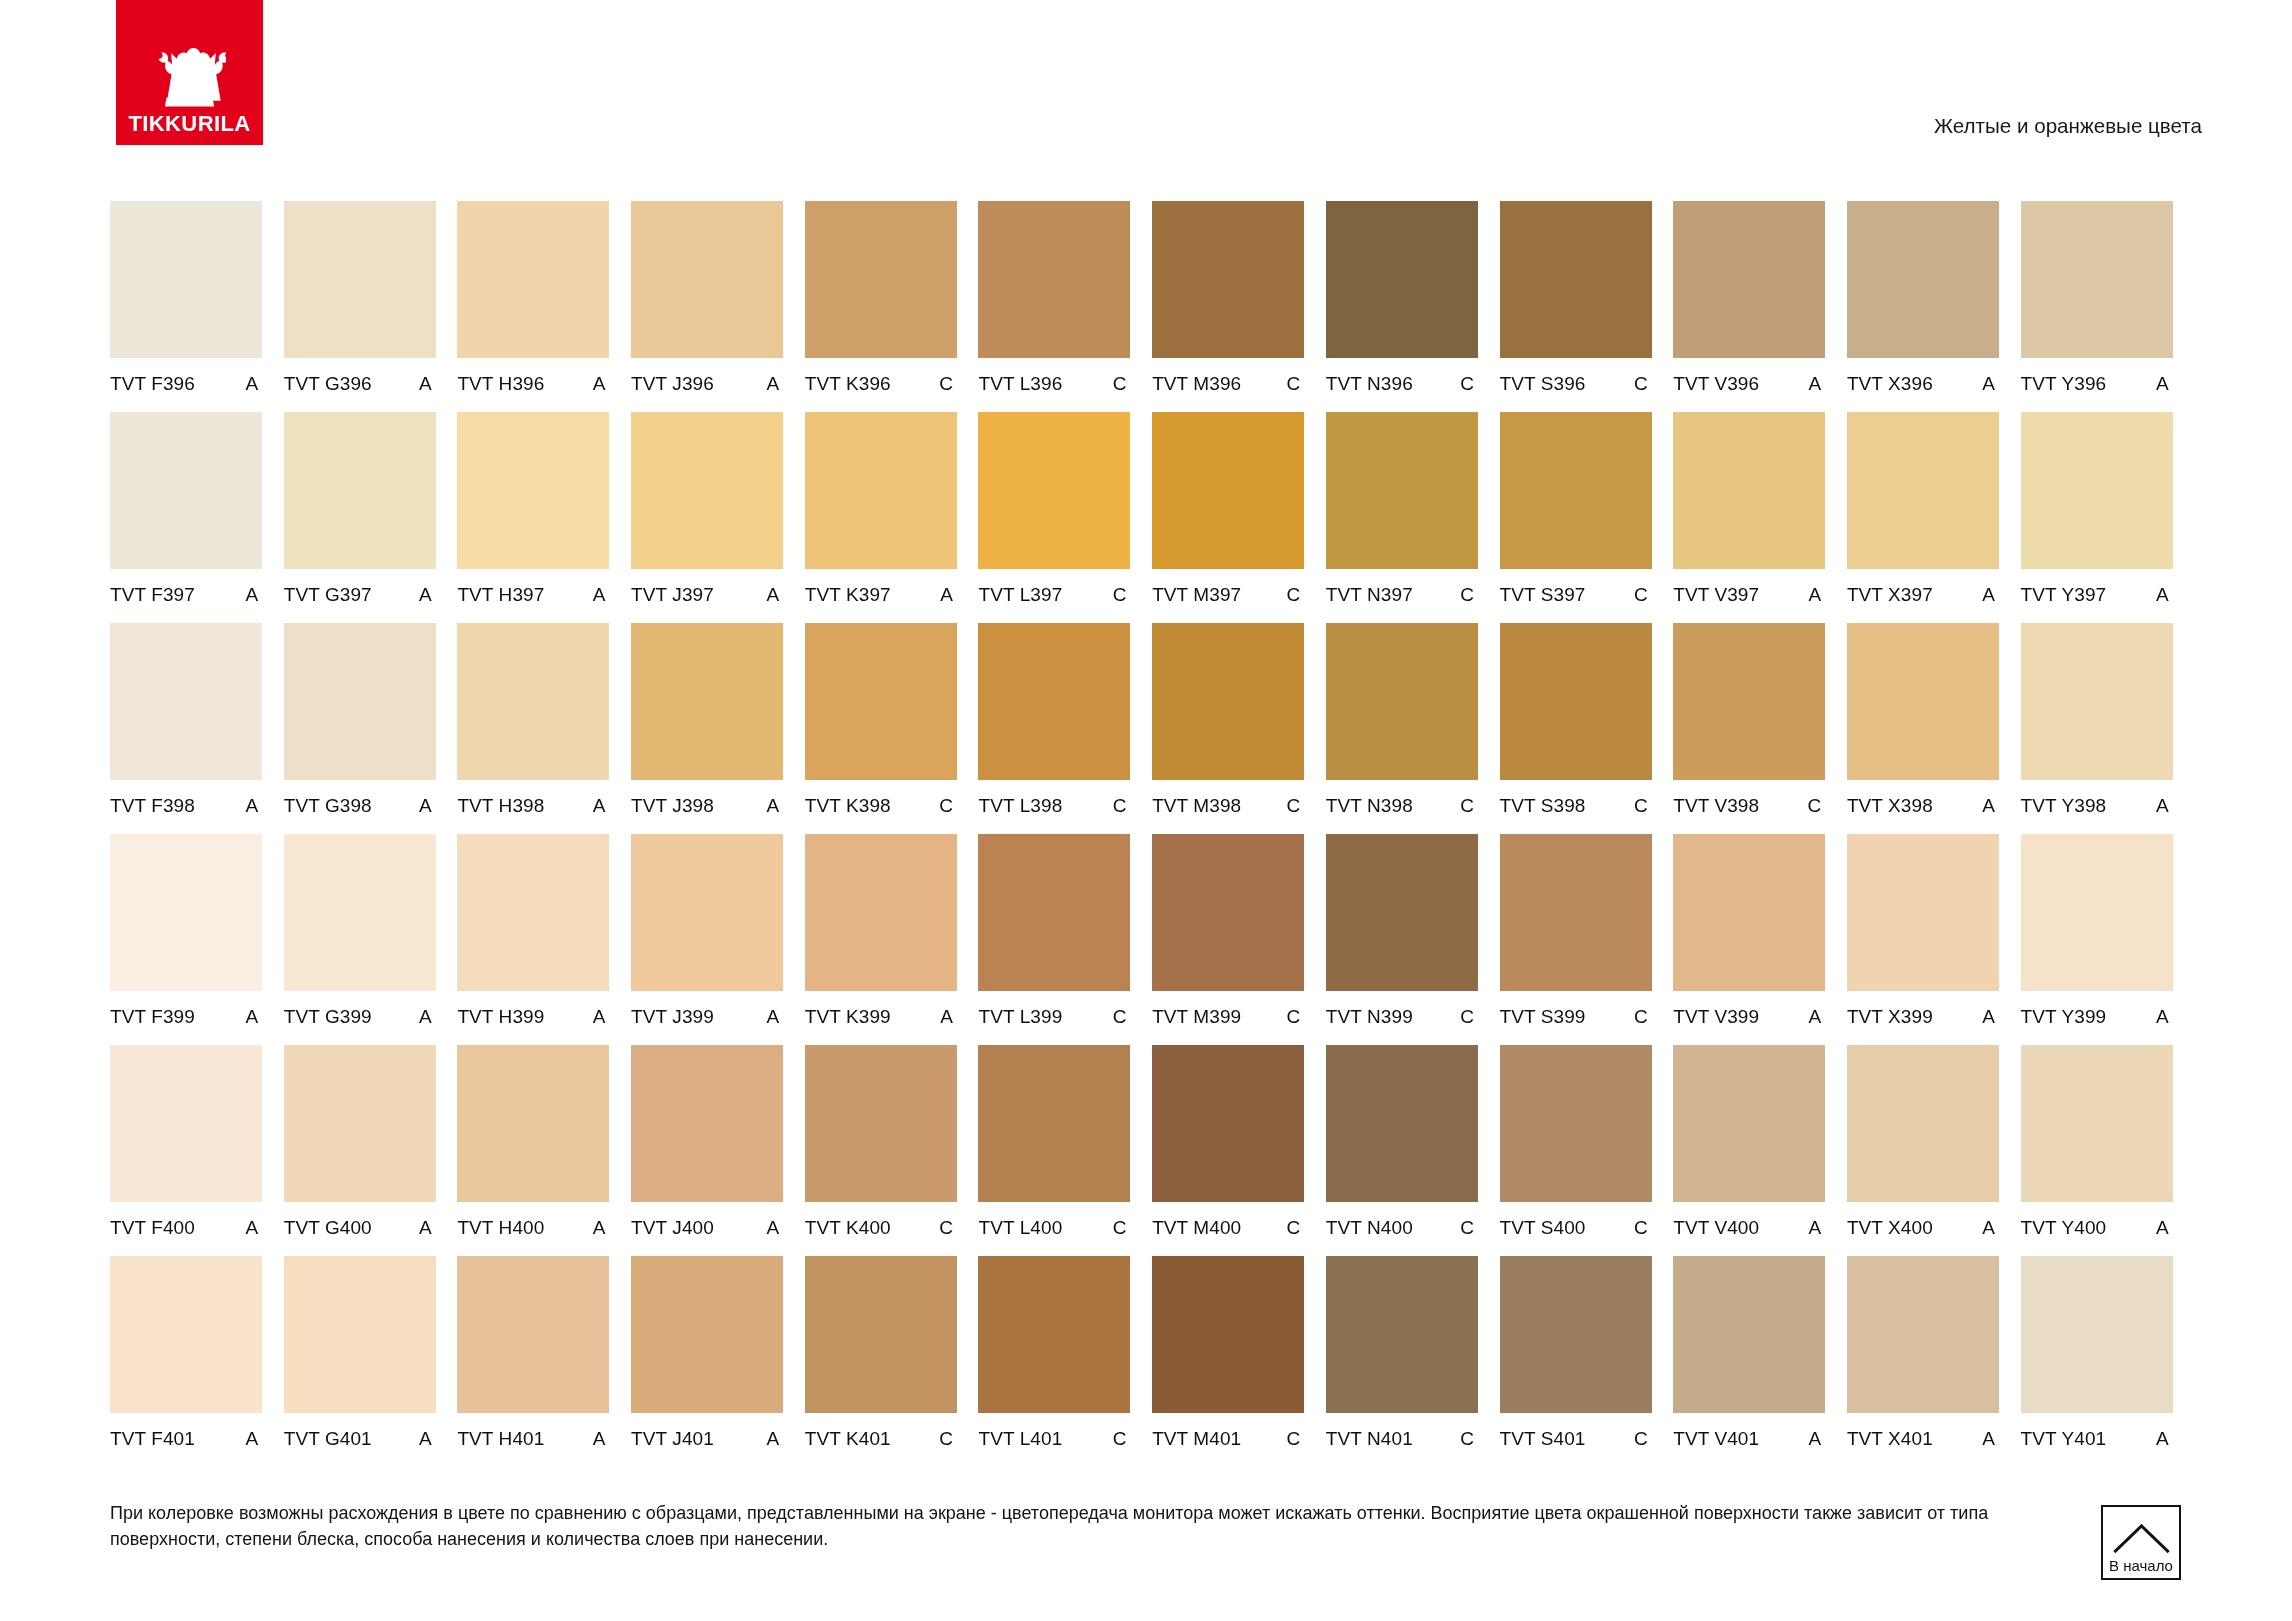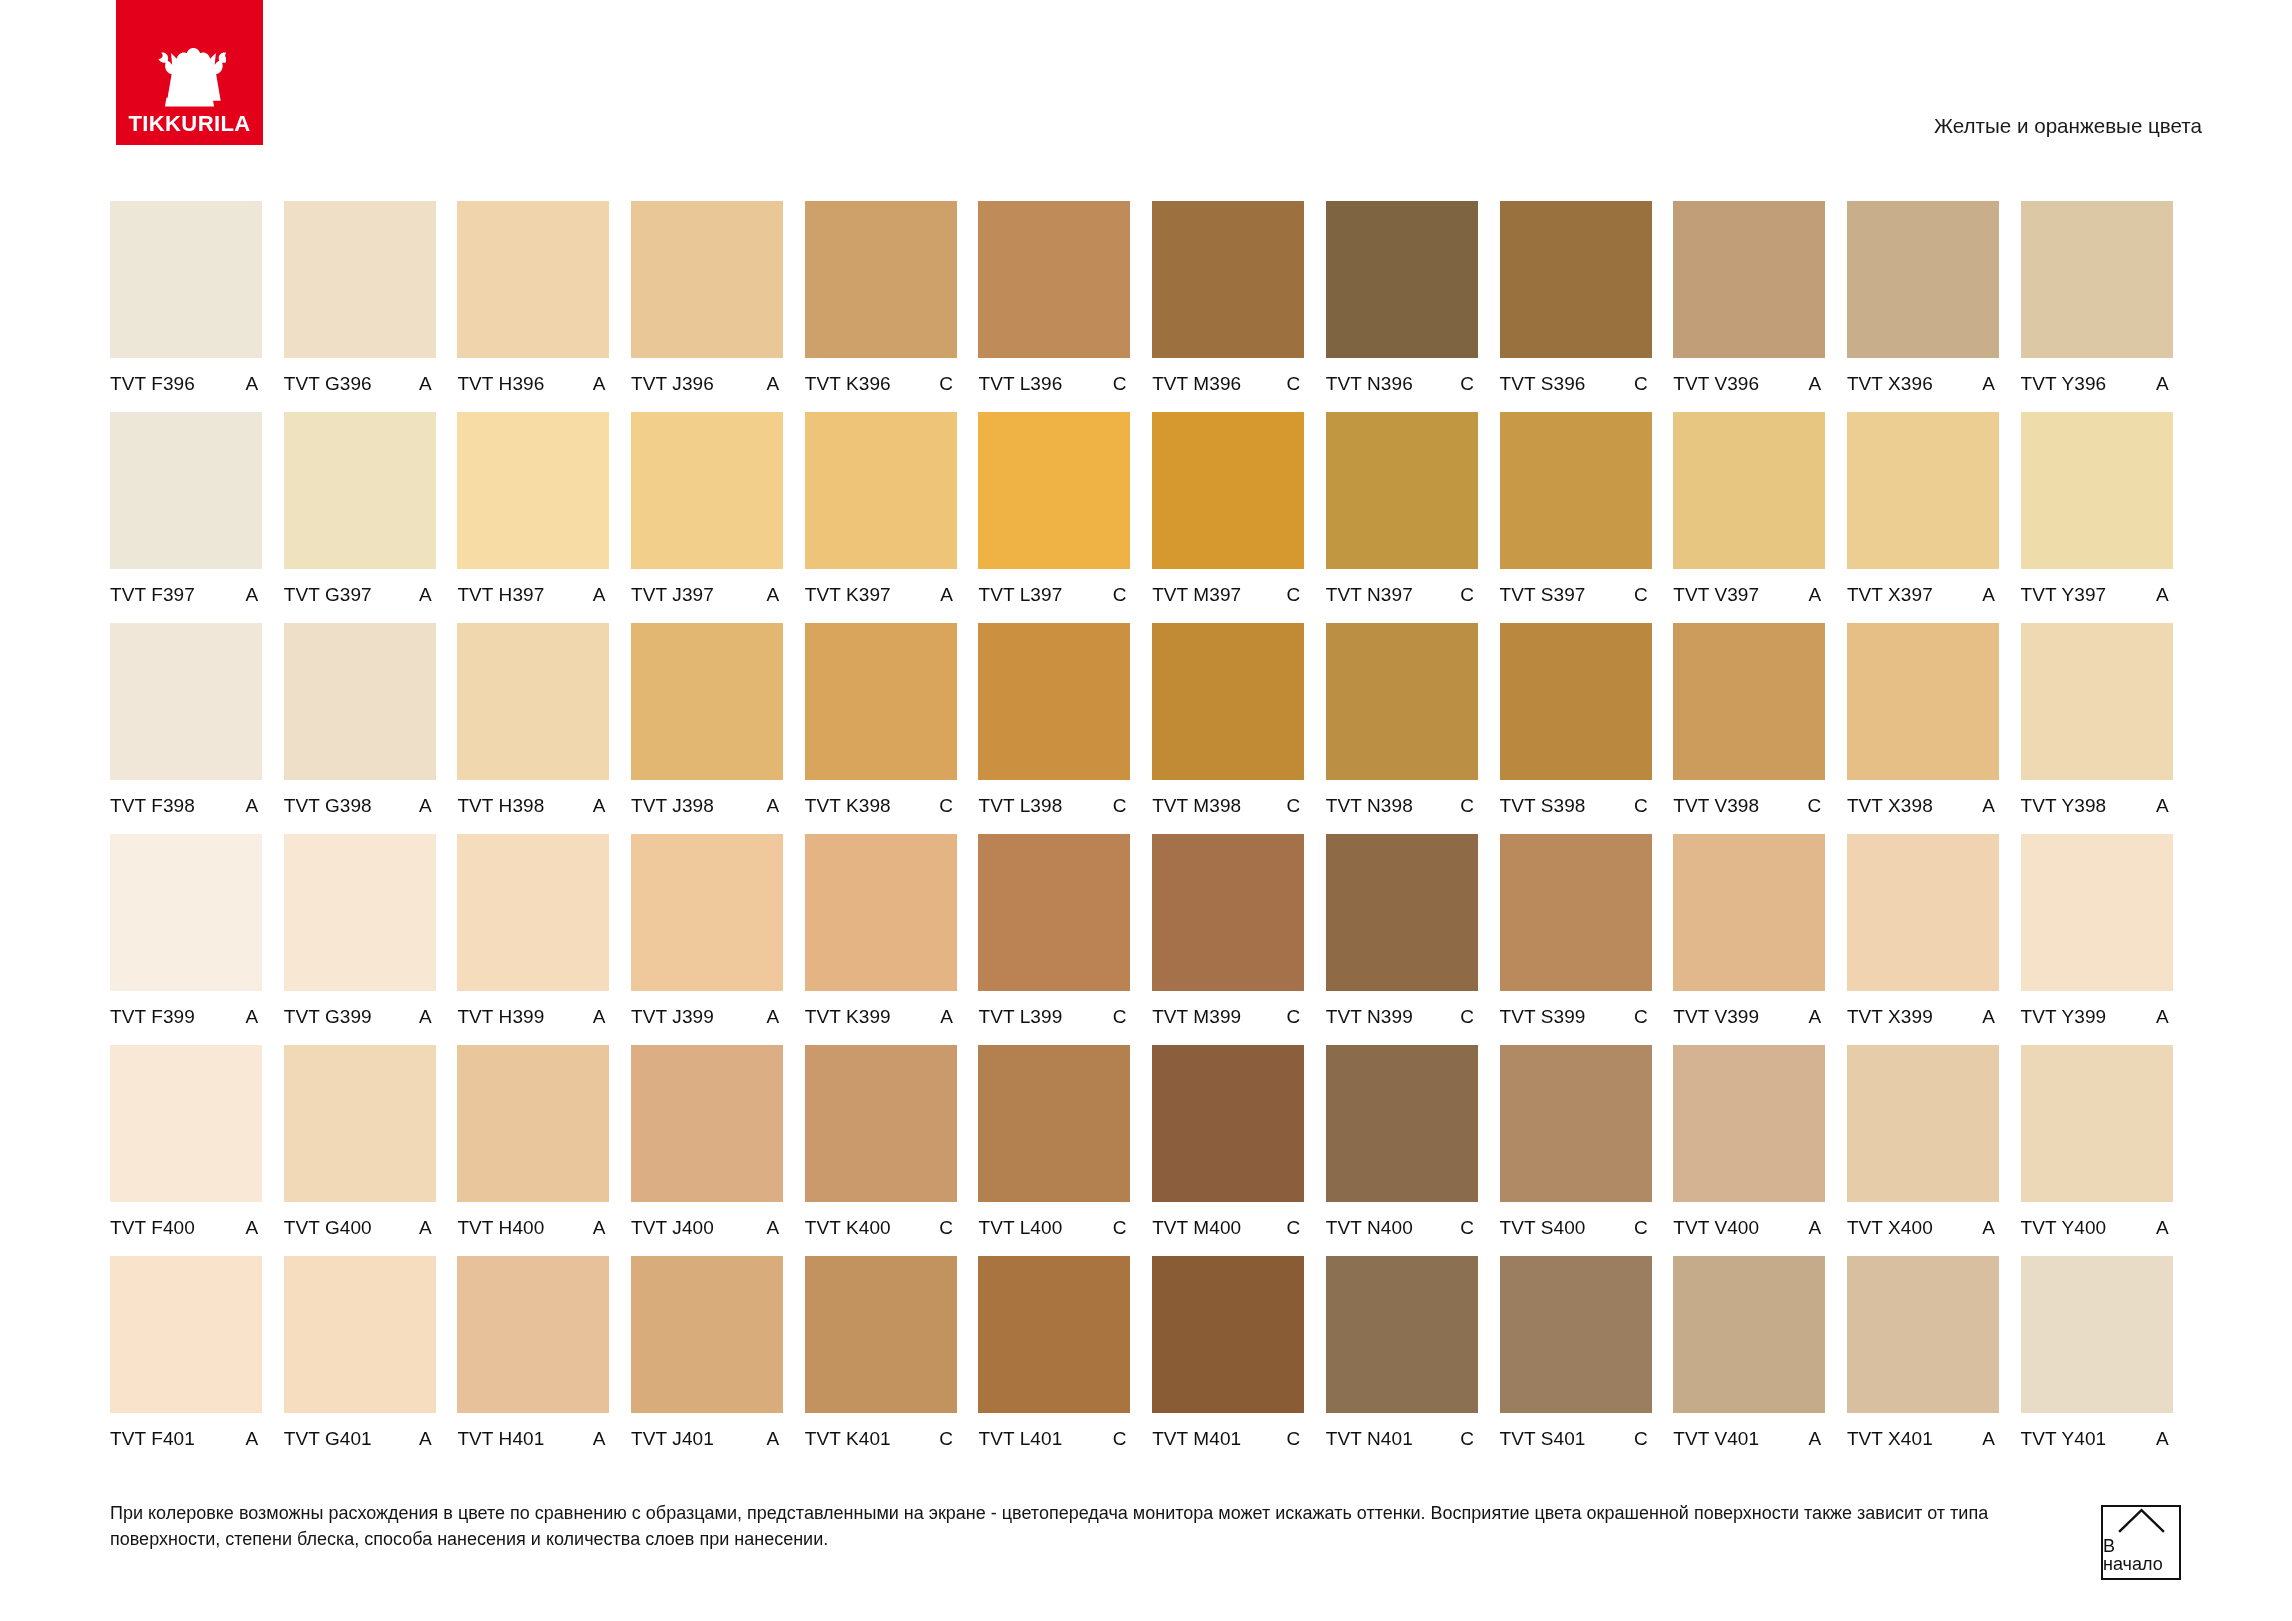--- a/index.html
+++ b/index.html
@@ -123,21 +123,21 @@
     align-items: center;
     justify-content: flex-end;
     padding-bottom: 4.9px;
   }
   .home-chevron {
     width: 61px;
     height: 33px;
     margin-bottom: 2.9px;
   }
   .home-label {
-    font-size: 18px;
+    font-size: 15px;
     color: #111111;
     line-height: 1;
   }
 </style>
 </head>
 <body>
 
 <div class="header">
   <div class="logo-box">
     <svg class="logo-crown" viewBox="0 0 74 62">

